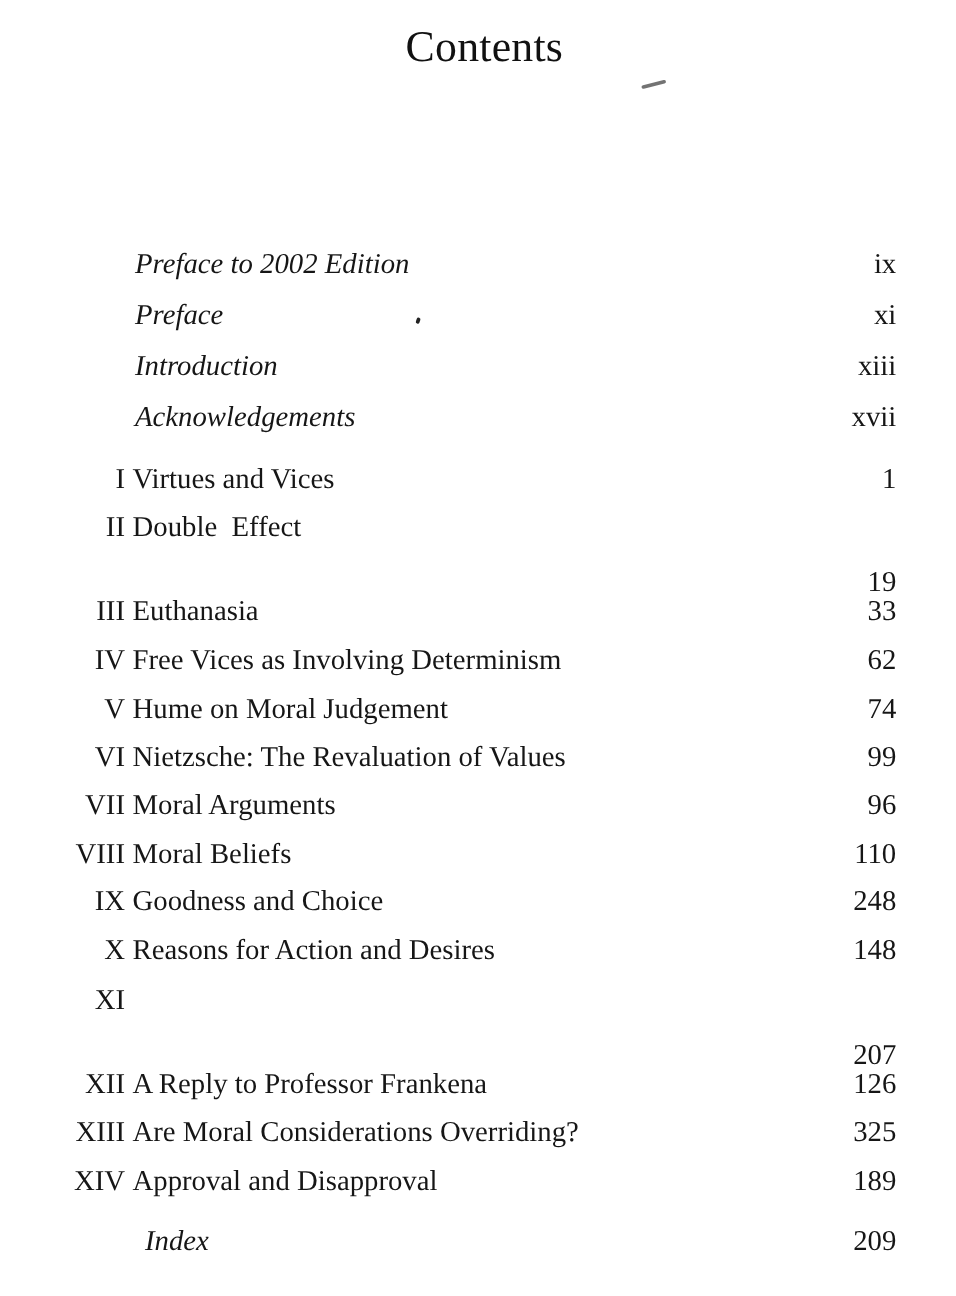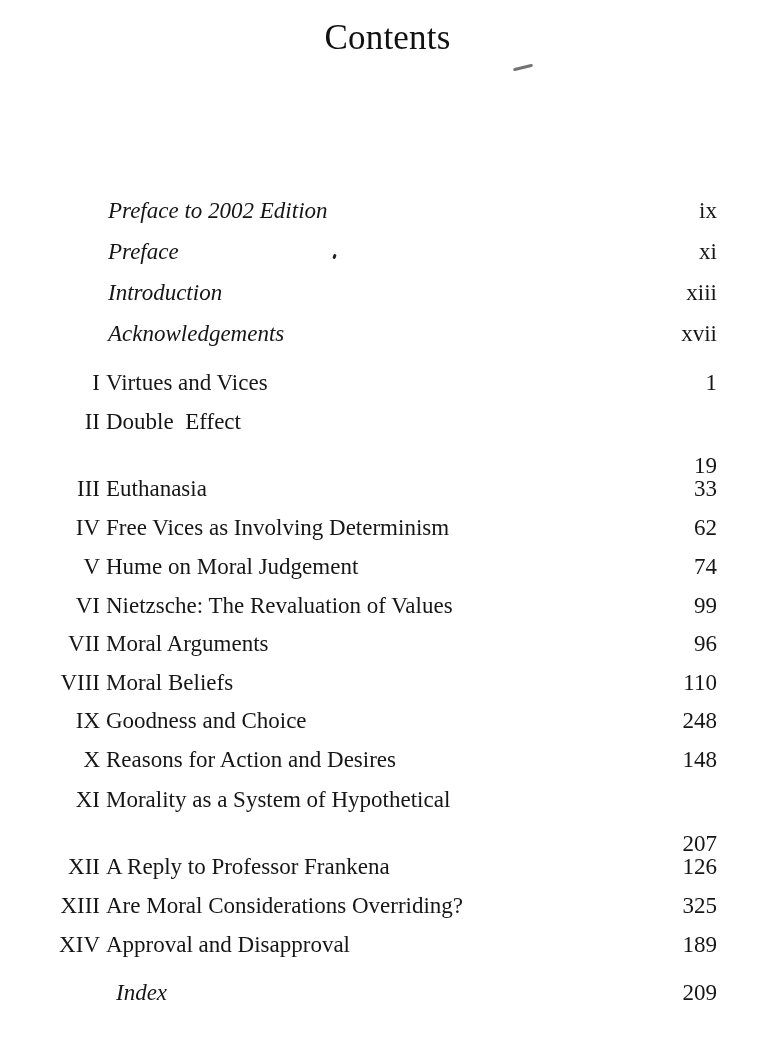--- a/index.html
+++ b/index.html
@@ -170,21 +170,20 @@
 
   <div class="entry" style="top:746px;">
     <span class="num">X</span>
     <span class="label">Reasons for Action and Desires</span>
     <span class="page">148</span>
   </div>
 
   <div class="entry two-line" style="top:786px;">
     <span class="num">XI</span>
     <span class="label">
-      <span class="line1">Morality as a System of Hypothetical</span>
     </span>
     <span class="page">207</span>
   </div>
 
   <div class="entry" style="top:853px;">
     <span class="num">XII</span>
     <span class="label">A Reply to Professor Frankena</span>
     <span class="page">126</span>
   </div>
 

